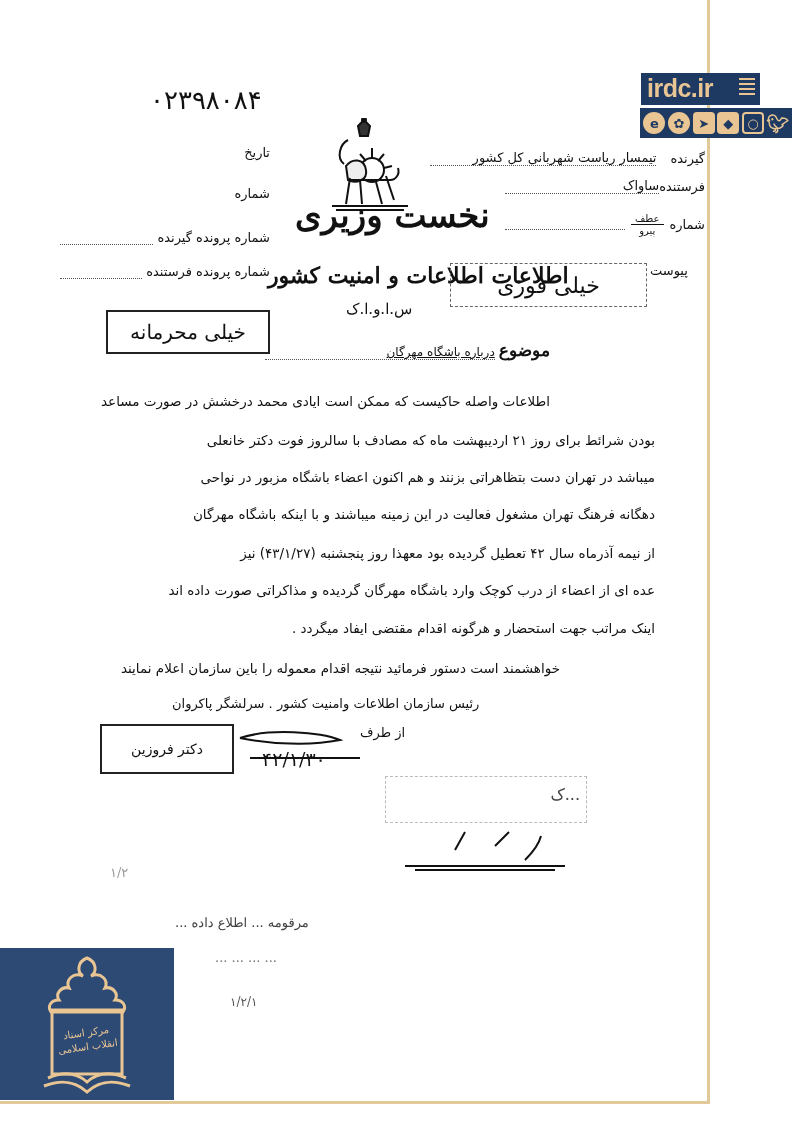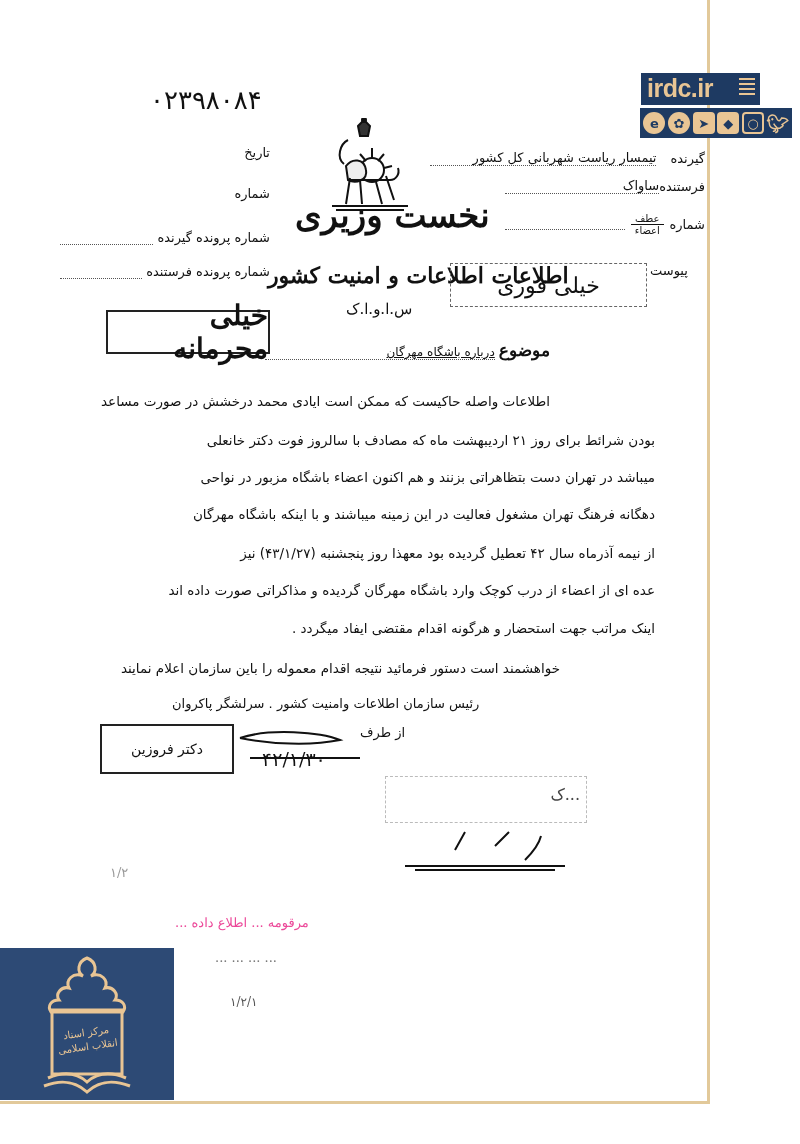--- a/index.html
+++ b/index.html
@@ -99,33 +99,33 @@
   <span class="lbl dots" style="flex:1;">تیمسار ریاست شهربانی کل کشور</span>
 </div>
 <div class="abs rtl" style="left:505px; top:178px; width:200px; display:flex; align-items:flex-end;">
   <span class="lbl" style="">فرستنده</span>
   <span class="lbl dots" style="flex:1;">ساواک</span>
 </div>
 <div class="abs rtl" style="left:505px; top:213px; width:200px; display:flex; align-items:center;">
   <span class="lbl" style="margin-left:6px;">شماره</span>
   <span style="display:flex; flex-direction:column; align-items:center; font-size:10px; margin-left:6px;">
     <span style="border-bottom:1px solid #111; padding:0 4px;">عطف</span>
-    <span>اعضاء</span>
+    <span>پیرو</span>
   </span>
   <span class="dots" style="flex:1; height:10px;"></span>
 </div>
 <div class="abs rtl" style="left:650px; top:260px;">
   <span class="lbl">پیوست</span>
 </div>
 
 <div class="abs stamp-box rtl" style="left:450px; top:263px; width:195px; height:42px; display:flex; align-items:center; justify-content:center;">
   <span class="hand" style="font-size:22px;">خیلی فوری</span>
 </div>
 <div class="abs rtl" style="left:106px; top:310px; width:160px; height:40px; border:2px solid #222; display:flex; align-items:center; justify-content:center;">
-  <span class="hand" style="font-size:28px;font-weight:bold;">خیلی محرمانه</span>
+  <span class="hand" style="font-size:20px;">خیلی محرمانه</span>
 </div>
 
 <div class="abs rtl" style="left:265px; top:340px; width:285px; display:flex; align-items:flex-end;">
   <span style="font: bold 17px 'DejaVu Serif', serif; margin-left:4px;">موضوع</span>
   <span class="dots" style="flex:1; font-size:12px;text-decoration:underline;">درباره باشگاه مهرگان</span>
 </div>
 
 <div class="abs body-line rtl" style="top:393px; right:250px;">اطلاعات واصله حاکیست که ممکن است ایادی محمد درخشش در صورت مساعد</div>
 <div class="abs body-line rtl" style="top:432px;">بودن شرائط برای روز ۲۱ اردیبهشت ماه که مصادف با سالروز فوت دکتر خانعلی</div>
 <div class="abs body-line rtl" style="top:469px;">میباشد در تهران دست بتظاهراتی بزنند و هم اکنون اعضاء باشگاه مزبور در نواحی</div>
@@ -145,21 +145,21 @@
 </svg>
 <div class="abs hand" style="left:262px; top:748px; font-size:19px; direction:ltr;">۴۲/۱/۳۰</div>
 
 <div class="abs stamp-box rtl" style="left:385px; top:776px; width:200px; height:45px; border-color:#bbb;">
   <span class="hand" style="font-size:16px; color:#444; position:absolute; right:6px; top:8px;">...ک</span>
 </div>
 <svg class="abs" style="left:395px; top:830px;" width="180" height="50" viewBox="0 0 180 50">
   <path d="M10 36 h160 M20 40 h140 M60 20 l10 -18 M100 16 l14 -14 M130 30 c10 -10 14 -16 16 -24" stroke="#111" fill="none" stroke-width="2"></path>
 </svg>
 <div class="abs hand rtl" style="left:110px; top:865px; font-size:13px; color:#999;">۱/۲</div>
-<div class="abs hand rtl" style="left:175px; top:915px; font-size:13px; color:#ec4899;">مرقومه ... اطلاع داده ...</div>
+<div class="abs hand rtl" style="left:175px; top:915px; font-size:13px; color:#404040;">مرقومه ... اطلاع داده ...</div>
 <div class="abs hand rtl" style="left:215px; top:950px; font-size:13px; color:#777;">... ... ... ...</div>
 <div class="abs hand" style="left:230px; top:995px; font-size:12px; color:#555;">۱/۲/۱</div>
 
 <div class="abs bottom-logo">
   <svg width="174" height="152" viewBox="0 0 174 152">
     <g fill="none" stroke="#e9c594" stroke-width="3">
       <path d="M87 10 c-10 4 -10 14 -4 18 c-10 -4 -18 4 -14 12 c-8 -2 -14 6 -10 12 c-8 0 -12 6 -8 12 h72 c4 -6 0 -12 -8 -12 c4 -6 -2 -14 -10 -12 c4 -8 -4 -16 -14 -12 c6 -4 6 -14 -4 -18 z"></path>
       <rect x="52" y="62" width="70" height="64"></rect>
       <path d="M48 130 c14 -6 28 -6 39 4 c11 -10 25 -10 39 -4"></path>
       <path d="M44 138 c16 -6 30 -6 43 6 c13 -12 27 -12 43 -6"></path>

